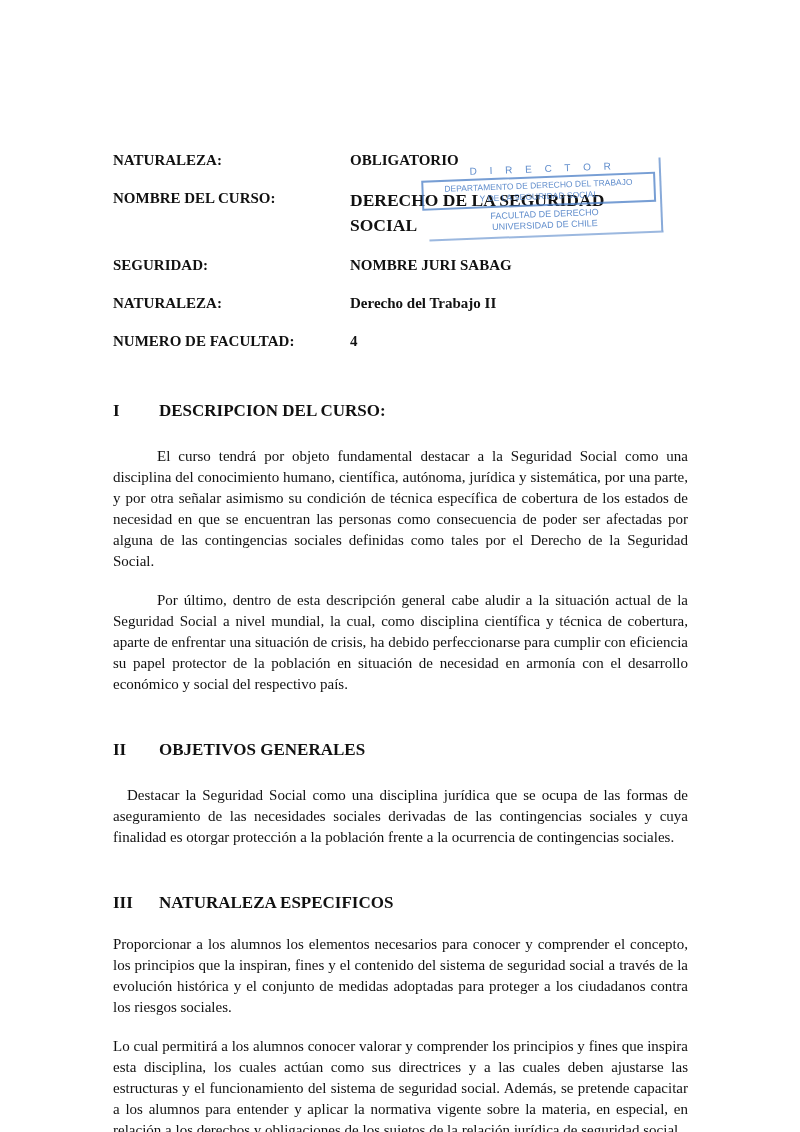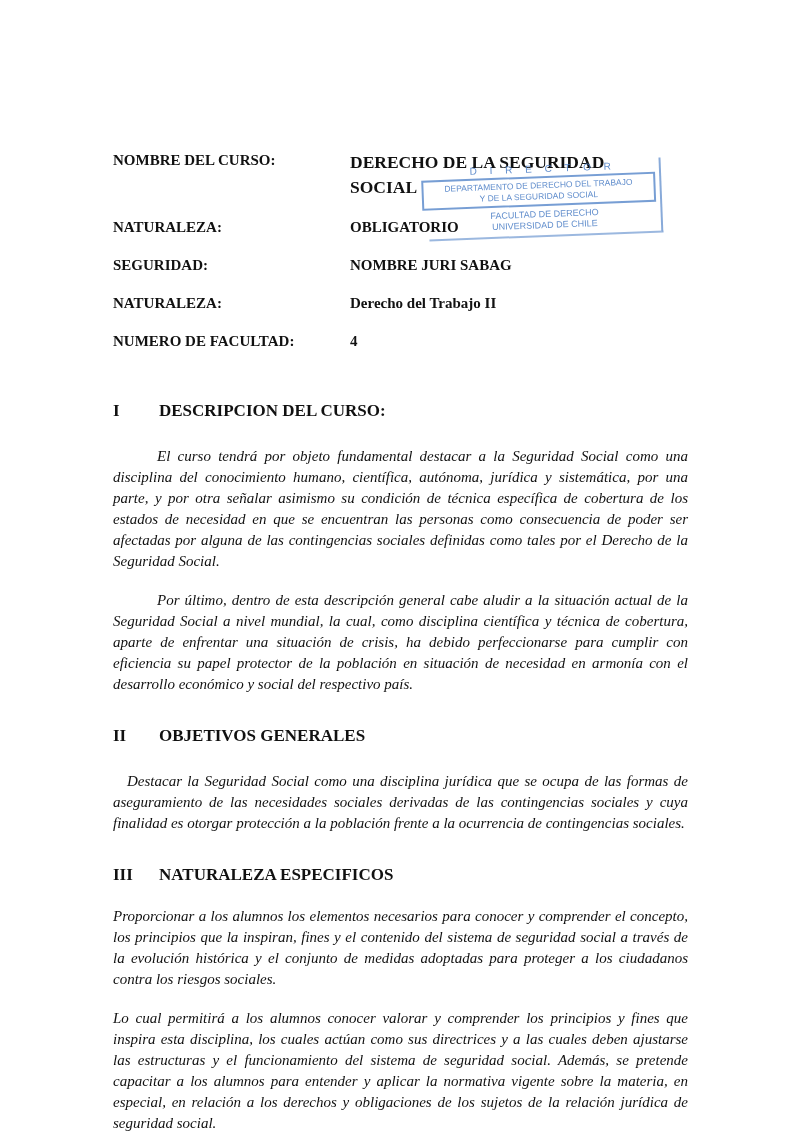--- a/index.html
+++ b/index.html
@@ -69,50 +69,49 @@
     line-height: 11px;
     padding: 3px 0 2px 0;
   }
 
   
   .section-heading {
     display: flex;
     font-weight: bold;
     font-size: 17px;
     line-height: 22px;
-    margin-top: 30px;
+    margin-top: 44px;
     margin-bottom: 24px;
   }
   .section-heading.first { margin-top: 48px; }
   .sec-numeral { width: 46px; flex: 0 0 46px; }
 
   .para {
     font-size: 15px;
     line-height: 21px;
     text-align: justify;
     margin-bottom: 18px;
-    font-style: italic;
   }
   .para.indent-lg { text-indent: 44px; }
   .para.indent-sm { text-indent: 14px; }
   .section-heading.tight-after { margin-bottom: 20px; }
 </style>
 </head>
 <body>
 
 <div class="page">
 
+  <div class="hdr-row">
+    <div class="hdr-label">NATURALEZA:</div>
+    <div class="hdr-value">OBLIGATORIO</div>
+  </div>
+
   <div class="hdr-row course">
     <div class="hdr-label">NOMBRE DEL CURSO:</div>
     <div class="hdr-value">DERECHO DE LA SEGURIDAD SOCIAL</div>
-  </div>
-
-  <div class="hdr-row">
-    <div class="hdr-label">NATURALEZA:</div>
-    <div class="hdr-value">OBLIGATORIO</div>
   </div>
 
   <div class="hdr-row">
     <div class="hdr-label">SEGURIDAD:</div>
     <div class="hdr-value">NOMBRE JURI SABAG</div>
   </div>
 
   <div class="hdr-row">
     <div class="hdr-label">NATURALEZA:</div>
     <div class="hdr-value">Derecho del Trabajo II</div>

